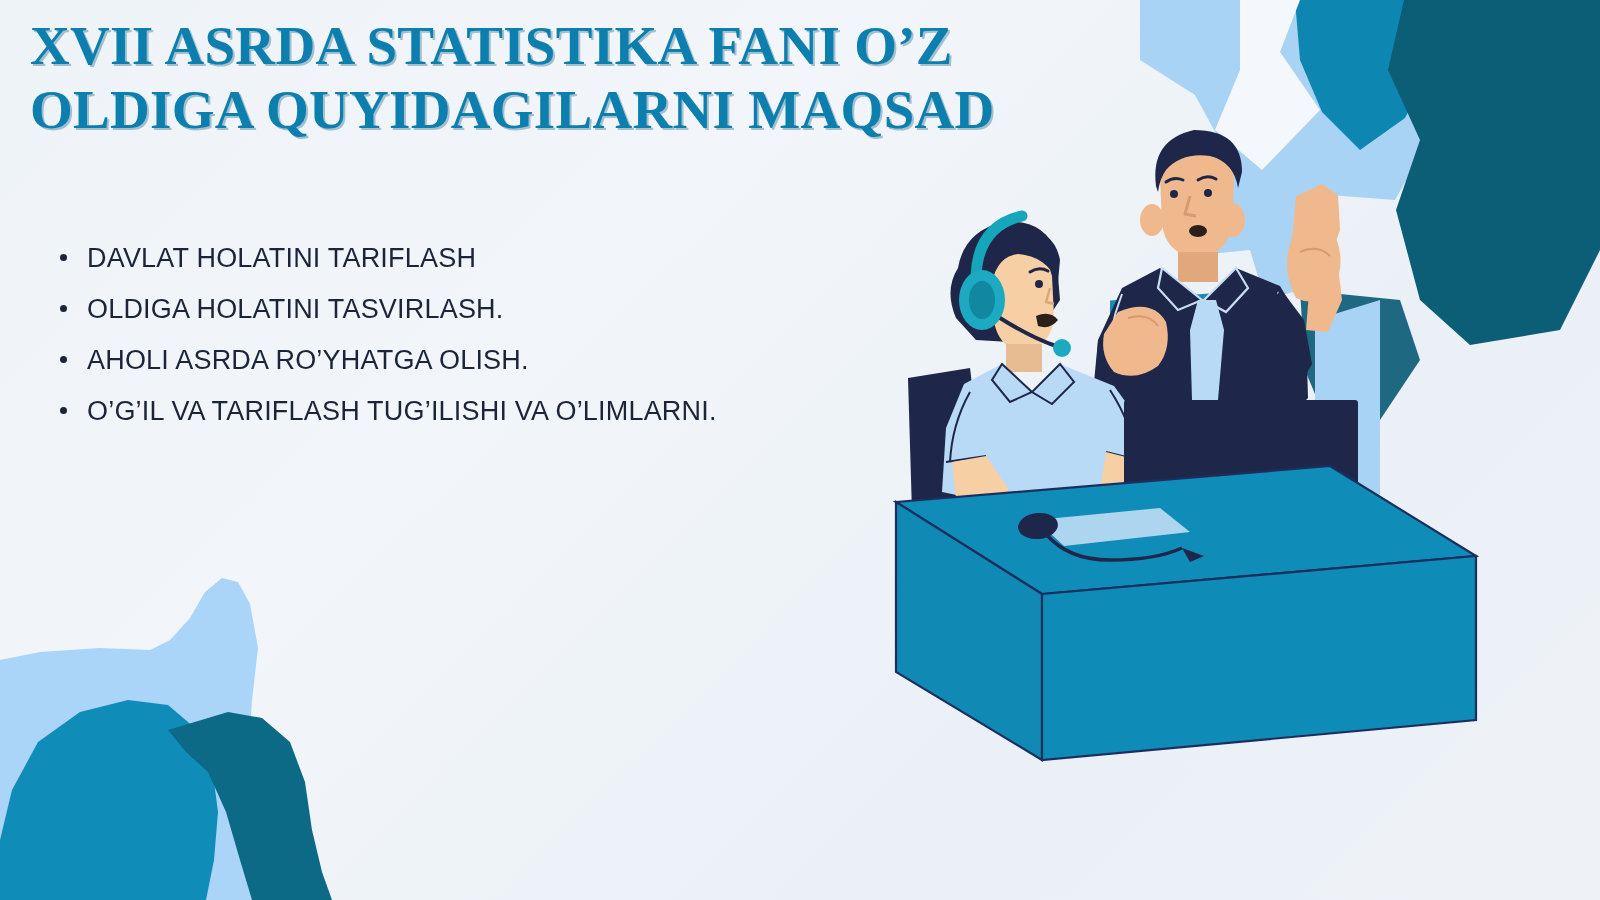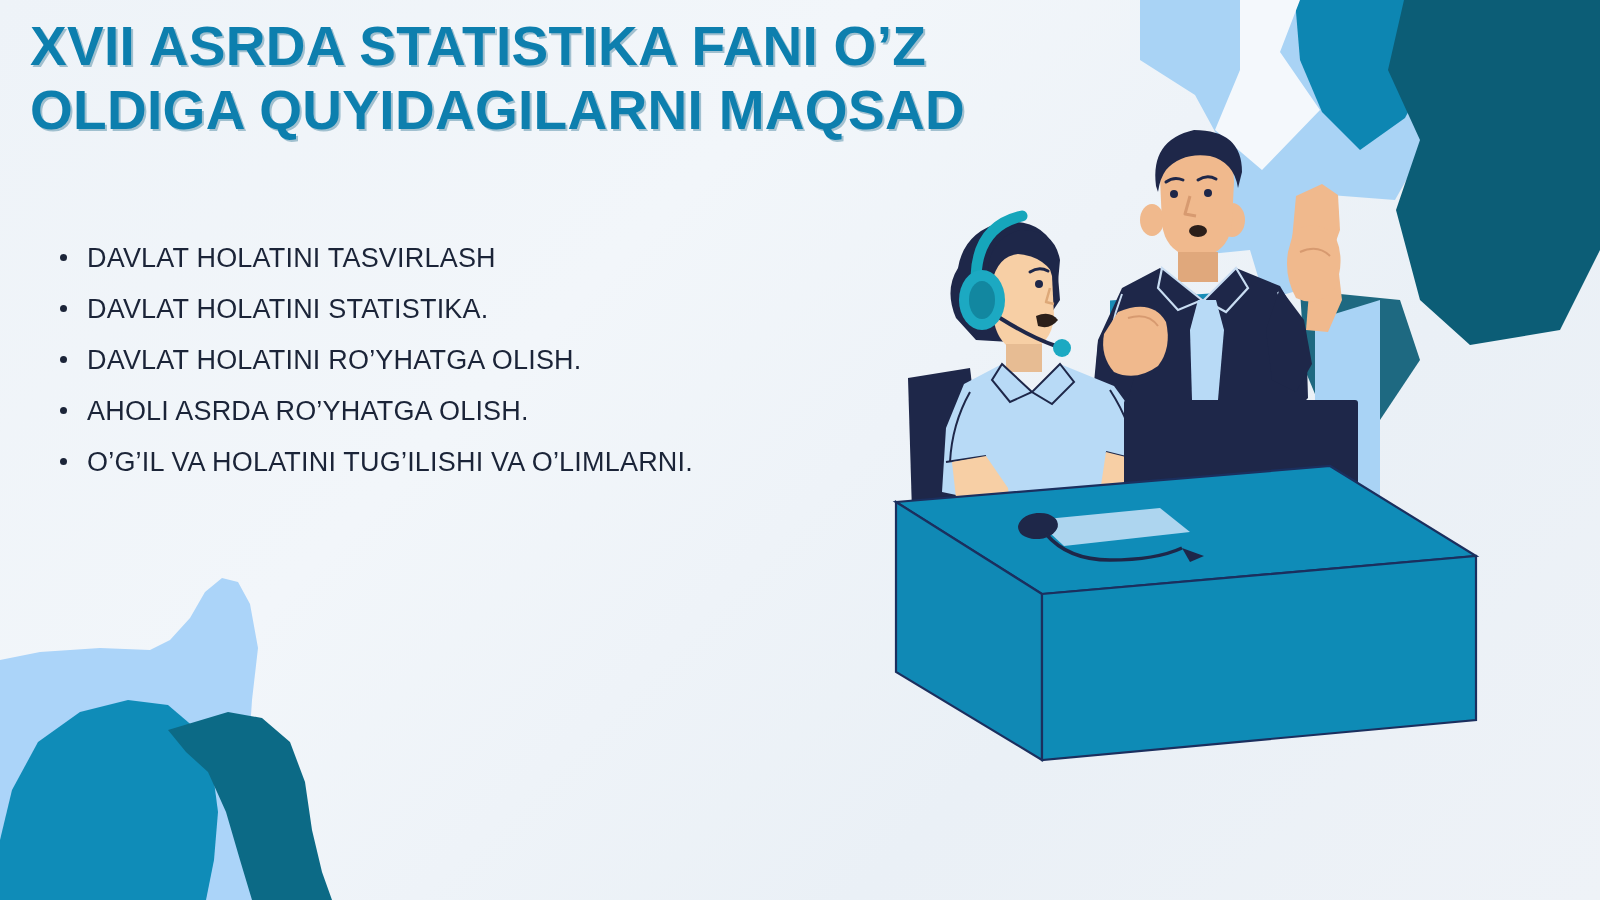--- a/index.html
+++ b/index.html
@@ -25,20 +25,21 @@
     pointer-events: none;
   }
 
   
   #title {
     position: absolute;
     left: 30px;
     top: 14px;
     width: 1150px;
     z-index: 5;
+    font-family: Liberation Serif, serif;
   }
   #title .tline {
     font-size: 55px;
     line-height: 64px;
     font-weight: bold;
     letter-spacing: 0.3px;
     color: #0d7fae;
     text-shadow: 2px 2px 0 rgba(14, 95, 130, 0.35);
     white-space: nowrap;
   }
@@ -115,37 +116,33 @@
   </svg>
 
   <div id="title">
     <div class="tline">XVII ASRDA STATISTIKA FANI O’Z</div>
     <div class="tline">OLDIGA QUYIDAGILARNI MAQSAD</div>
   </div>
 
   <div id="bullets">
     <div class="bullet-row">
       <span class="bullet-dot"></span>
-      <span class="bullet-text">DAVLAT HOLATINI TASVIRLASH</span>
-    </div>
-    <div class="bullet-row">
-      <span class="bullet-dot"></span>
-      <span class="bullet-text">DAVLAT HOLATINI STATISTIKA.</span>
-    </div>
-    <div class="bullet-row">
-      <span class="bullet-dot"></span>
-      <span class="bullet-text">DAVLAT HOLATINI RO’YHATGA OLISH.</span>
+      <span class="bullet-text">DAVLAT HOLATINI TARIFLASH</span>
+    </div>
+    <div class="bullet-row">
+      <span class="bullet-dot"></span>
+      <span class="bullet-text">OLDIGA HOLATINI TASVIRLASH.</span>
     </div>
     <div class="bullet-row">
       <span class="bullet-dot"></span>
       <span class="bullet-text">AHOLI ASRDA RO’YHATGA OLISH.</span>
     </div>
     <div class="bullet-row">
       <span class="bullet-dot"></span>
-      <span class="bullet-text">O’G’IL VA HOLATINI TUG’ILISHI VA O’LIMLARNI.</span>
+      <span class="bullet-text">O’G’IL VA TARIFLASH TUG’ILISHI VA O’LIMLARNI.</span>
     </div>
   </div>
 
   <svg id="illustration" viewBox="0 0 740 900" xmlns="http://www.w3.org/2000/svg">
 
     <g>
       <path d="M455,320 L520,300 L520,620 L455,600 Z" fill="#a9d3f5"></path>
       <rect x="250" y="318" width="135" height="145" transform="skewY(-4)" fill="#0d86b2" opacity="0.95"></rect>
       <path d="M250,330 L390,310 L392,452 L252,472 Z" fill="#0d86b2"></path>
       <path d="M345,423 L408,415 L410,492 L347,500 Z" fill="#f0955a"></path>

